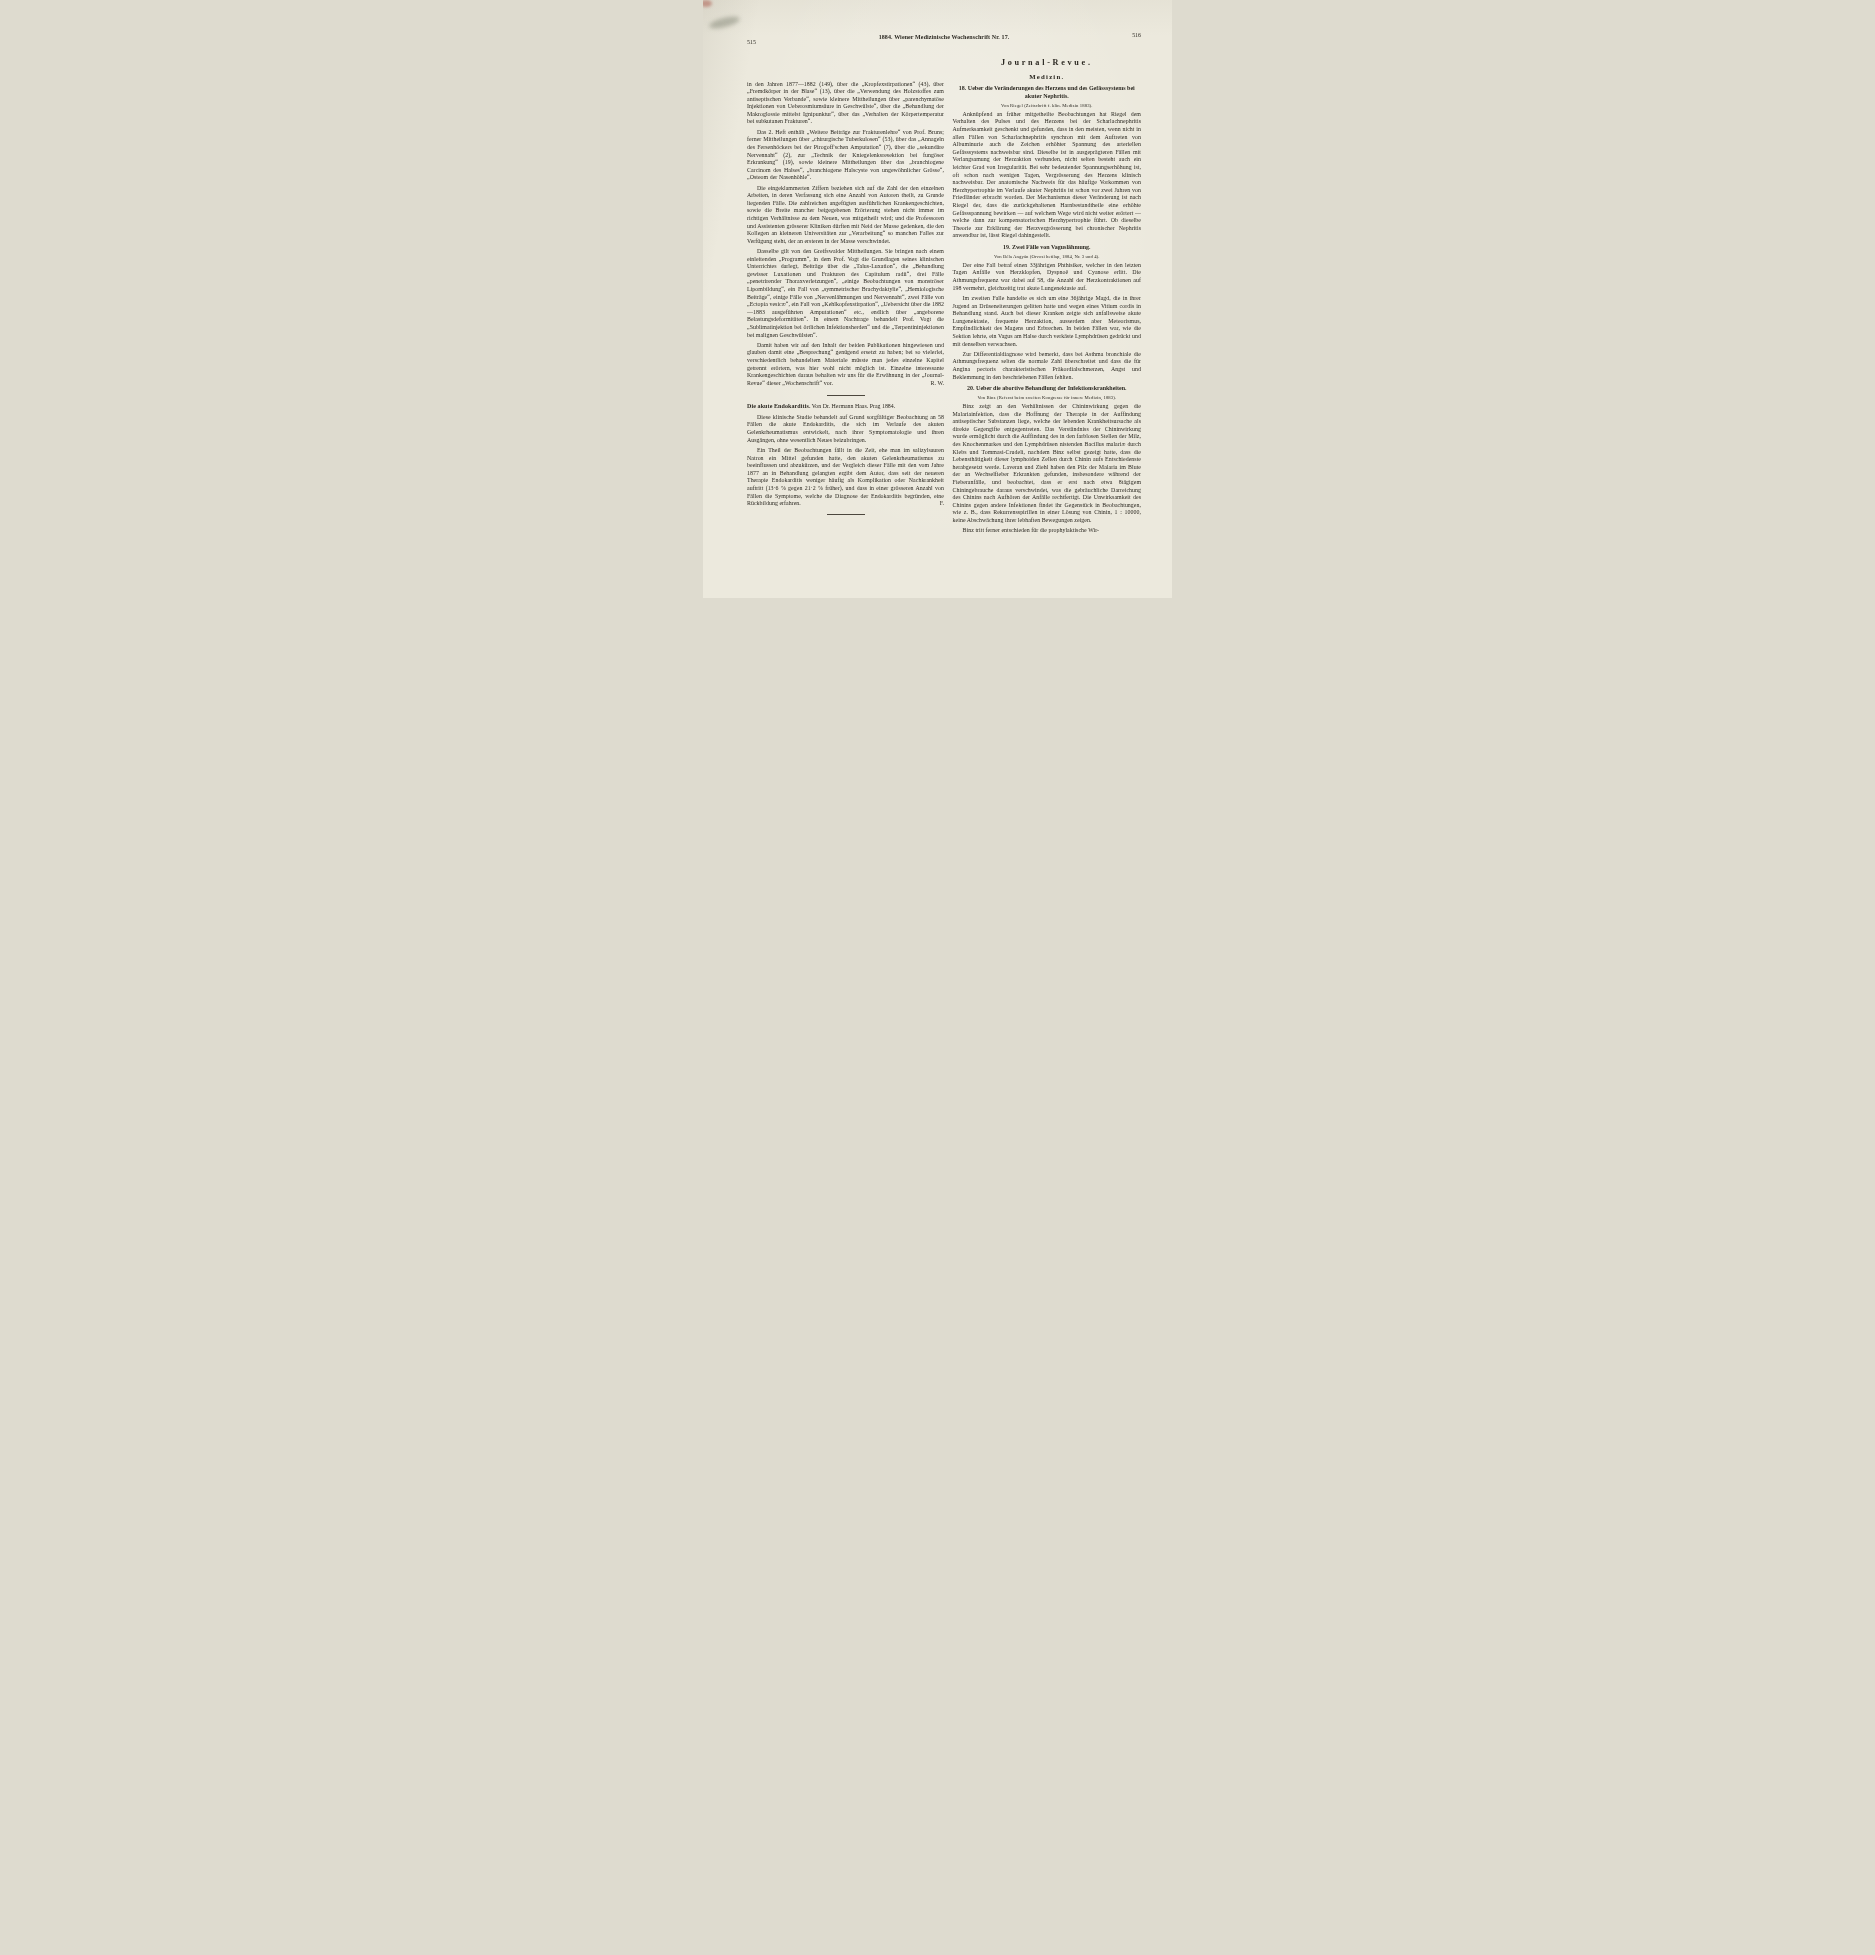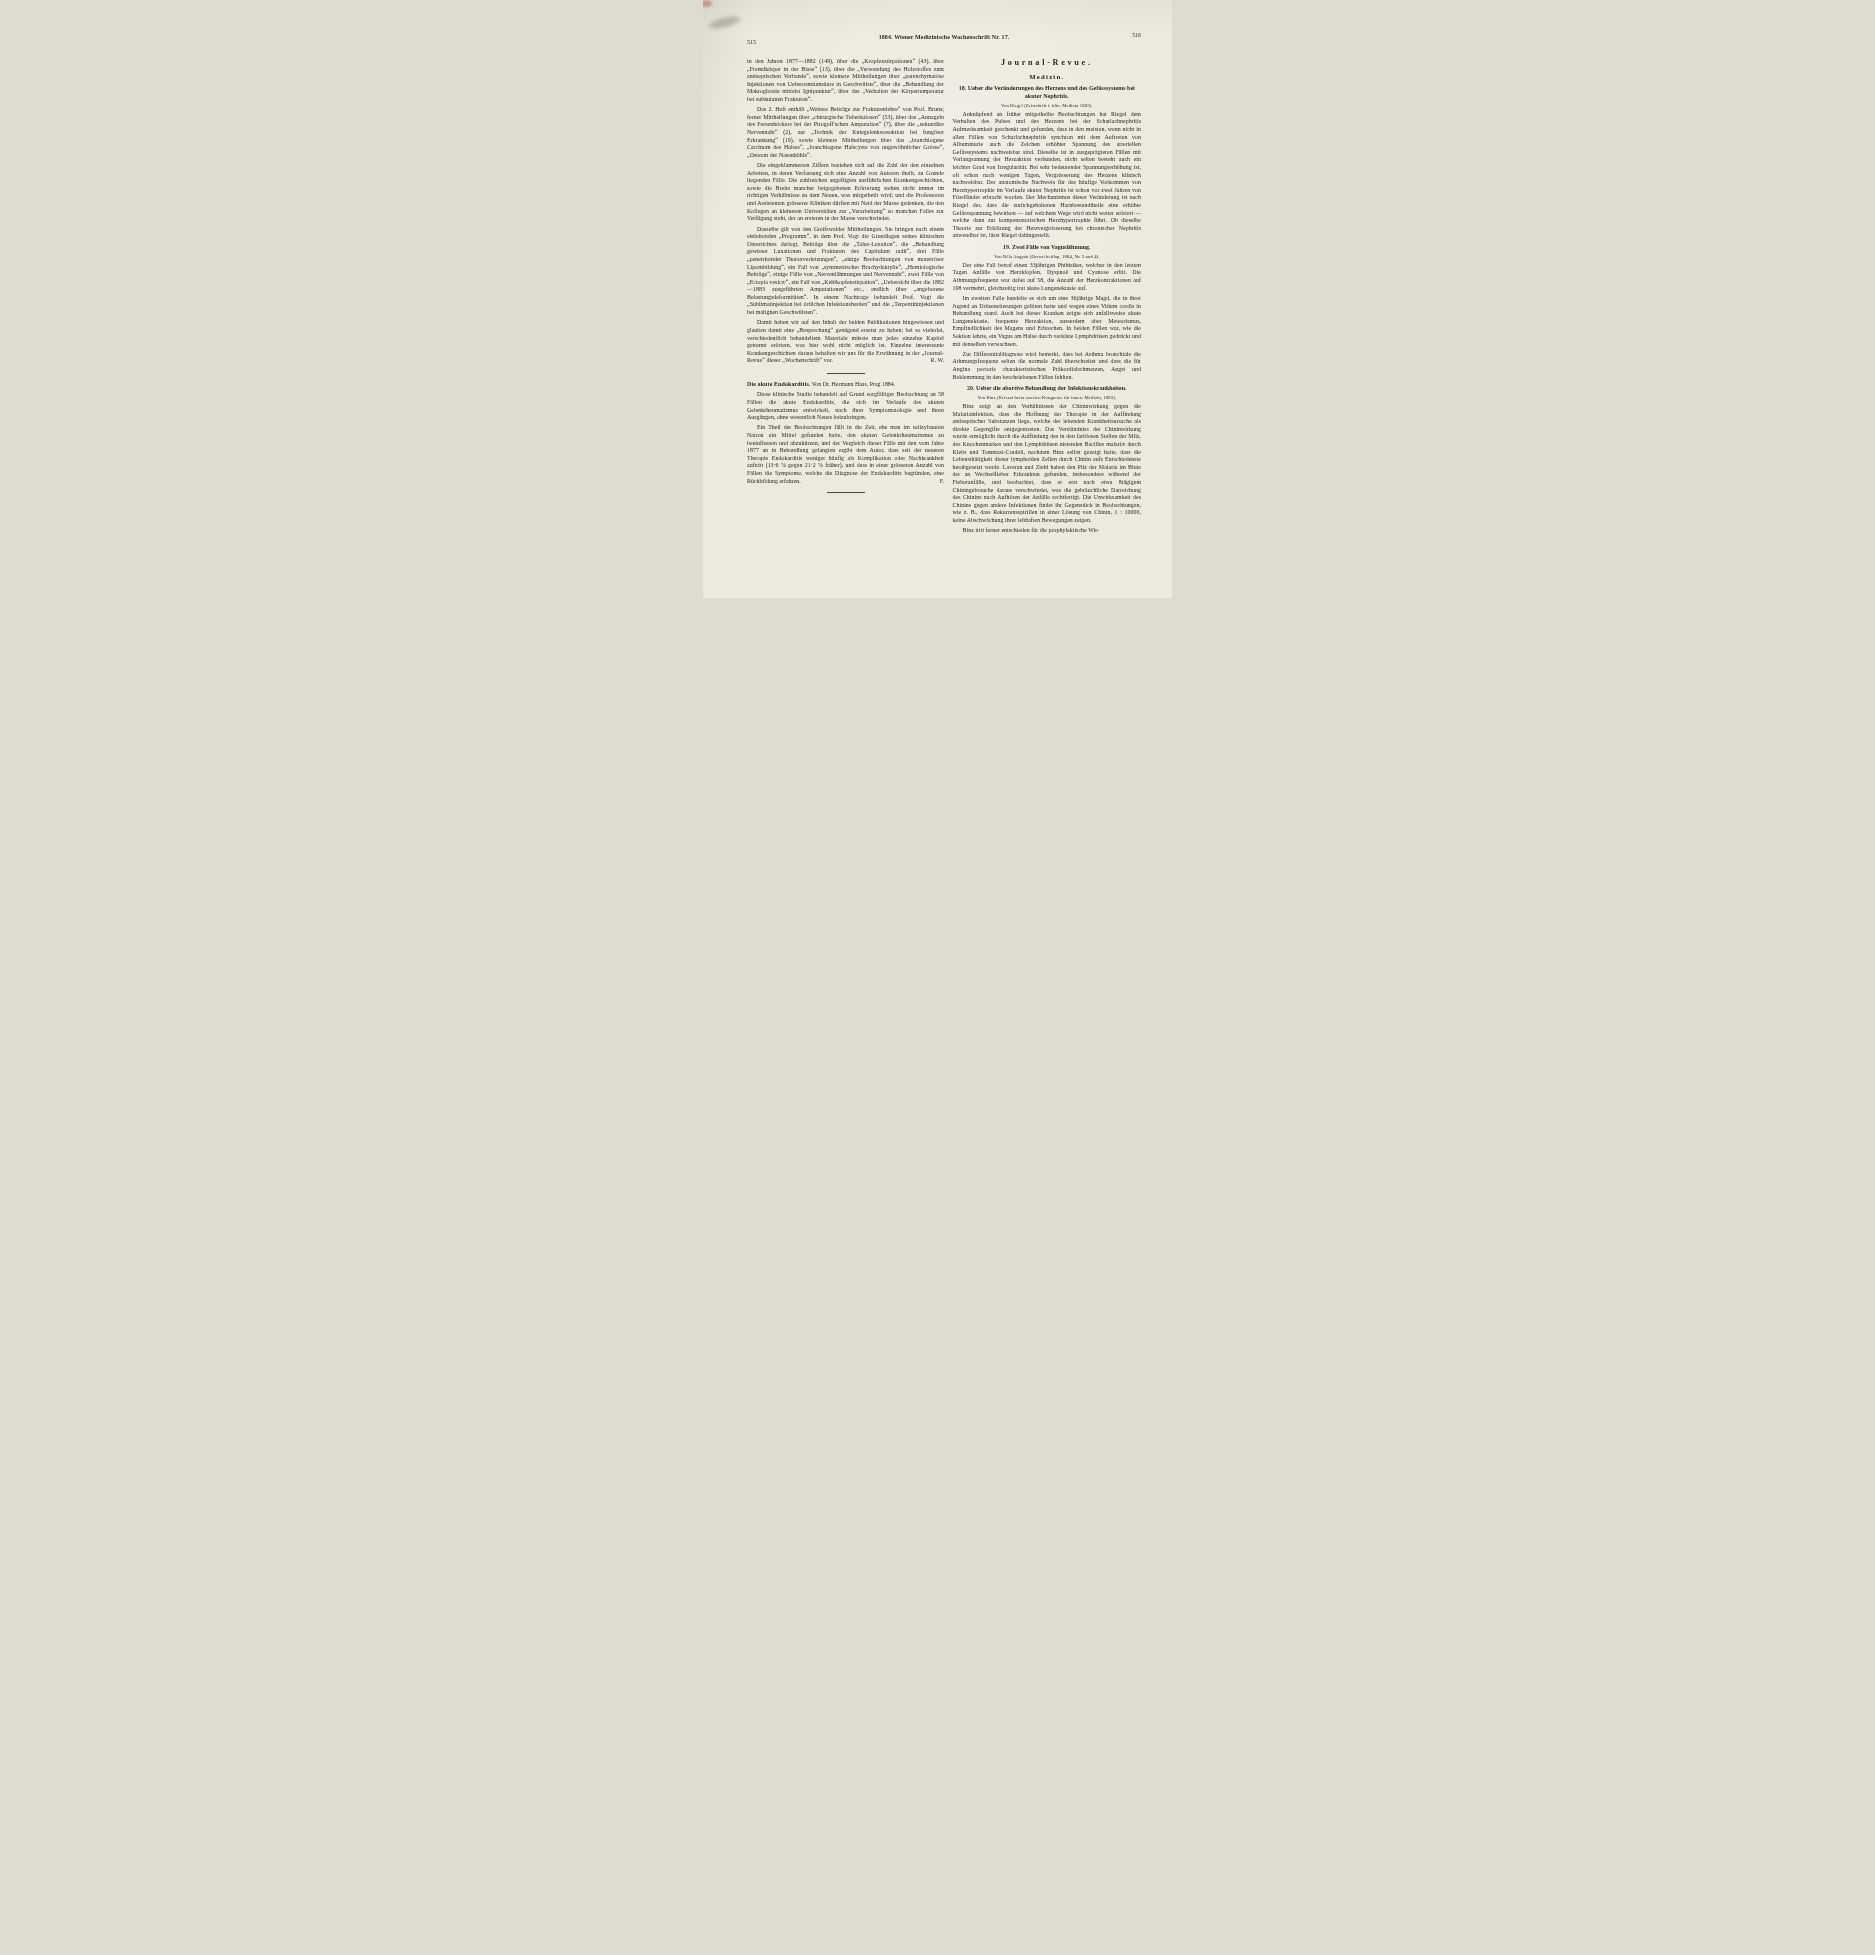--- a/index.html
+++ b/index.html
@@ -32,21 +32,21 @@
   }
   .pn { font-size:5.9px; width:23.5px; }
   .pn-left  { transform:translateY(4.7px); }
   .pn-right { transform:translateY(-1.6px); text-align:right; }
   .header-title {
     flex:1; text-align:center; font-weight:bold; font-size:6px;
     letter-spacing:0.1px;
   }
   .columns {
     position:absolute; top:58px; left:44px; width:394px;
-    display:flex; align-items:flex-start;
+    display:flex; align-items:center;
   }
   .col-left  { width:197px; }
   .col-right { flex:1; }
   .col-divider {
     width:0.4px; margin:0 4.3px 0 3.9px; align-self:stretch;
     background:linear-gradient(rgba(92,87,72,0) 0px, rgba(92,87,72,0.55) 43px,
                rgba(92,87,72,0.55) 88%, rgba(92,87,72,0) 100%);
   }
   p.body {
     font-size:5.9px; line-height:7.6px; text-align:justify;

